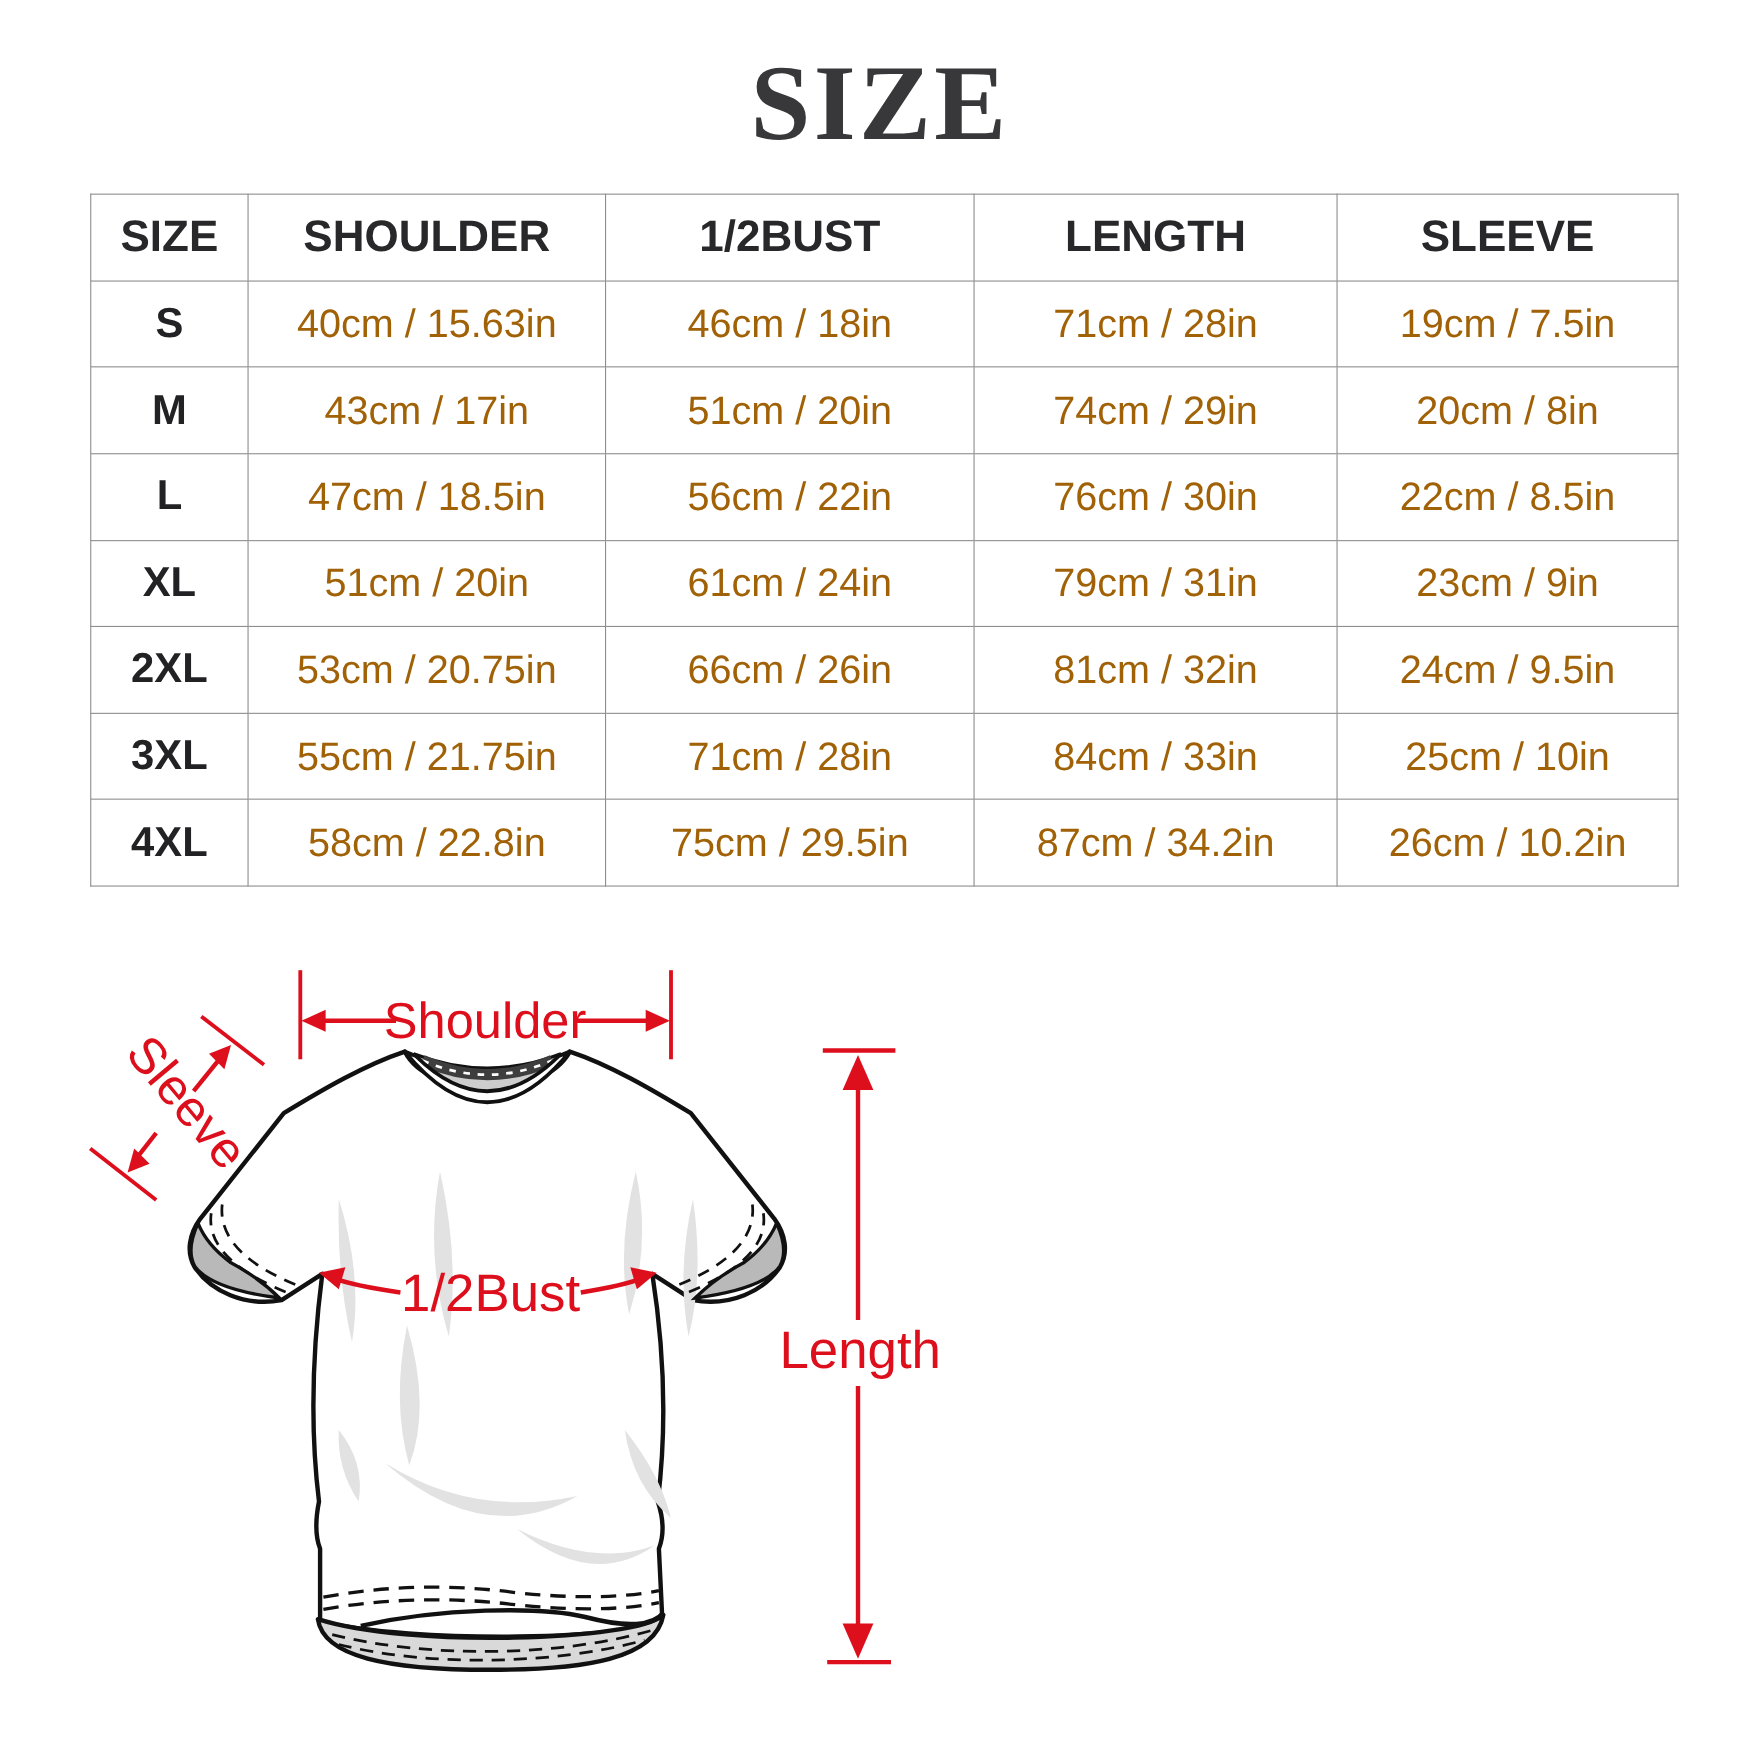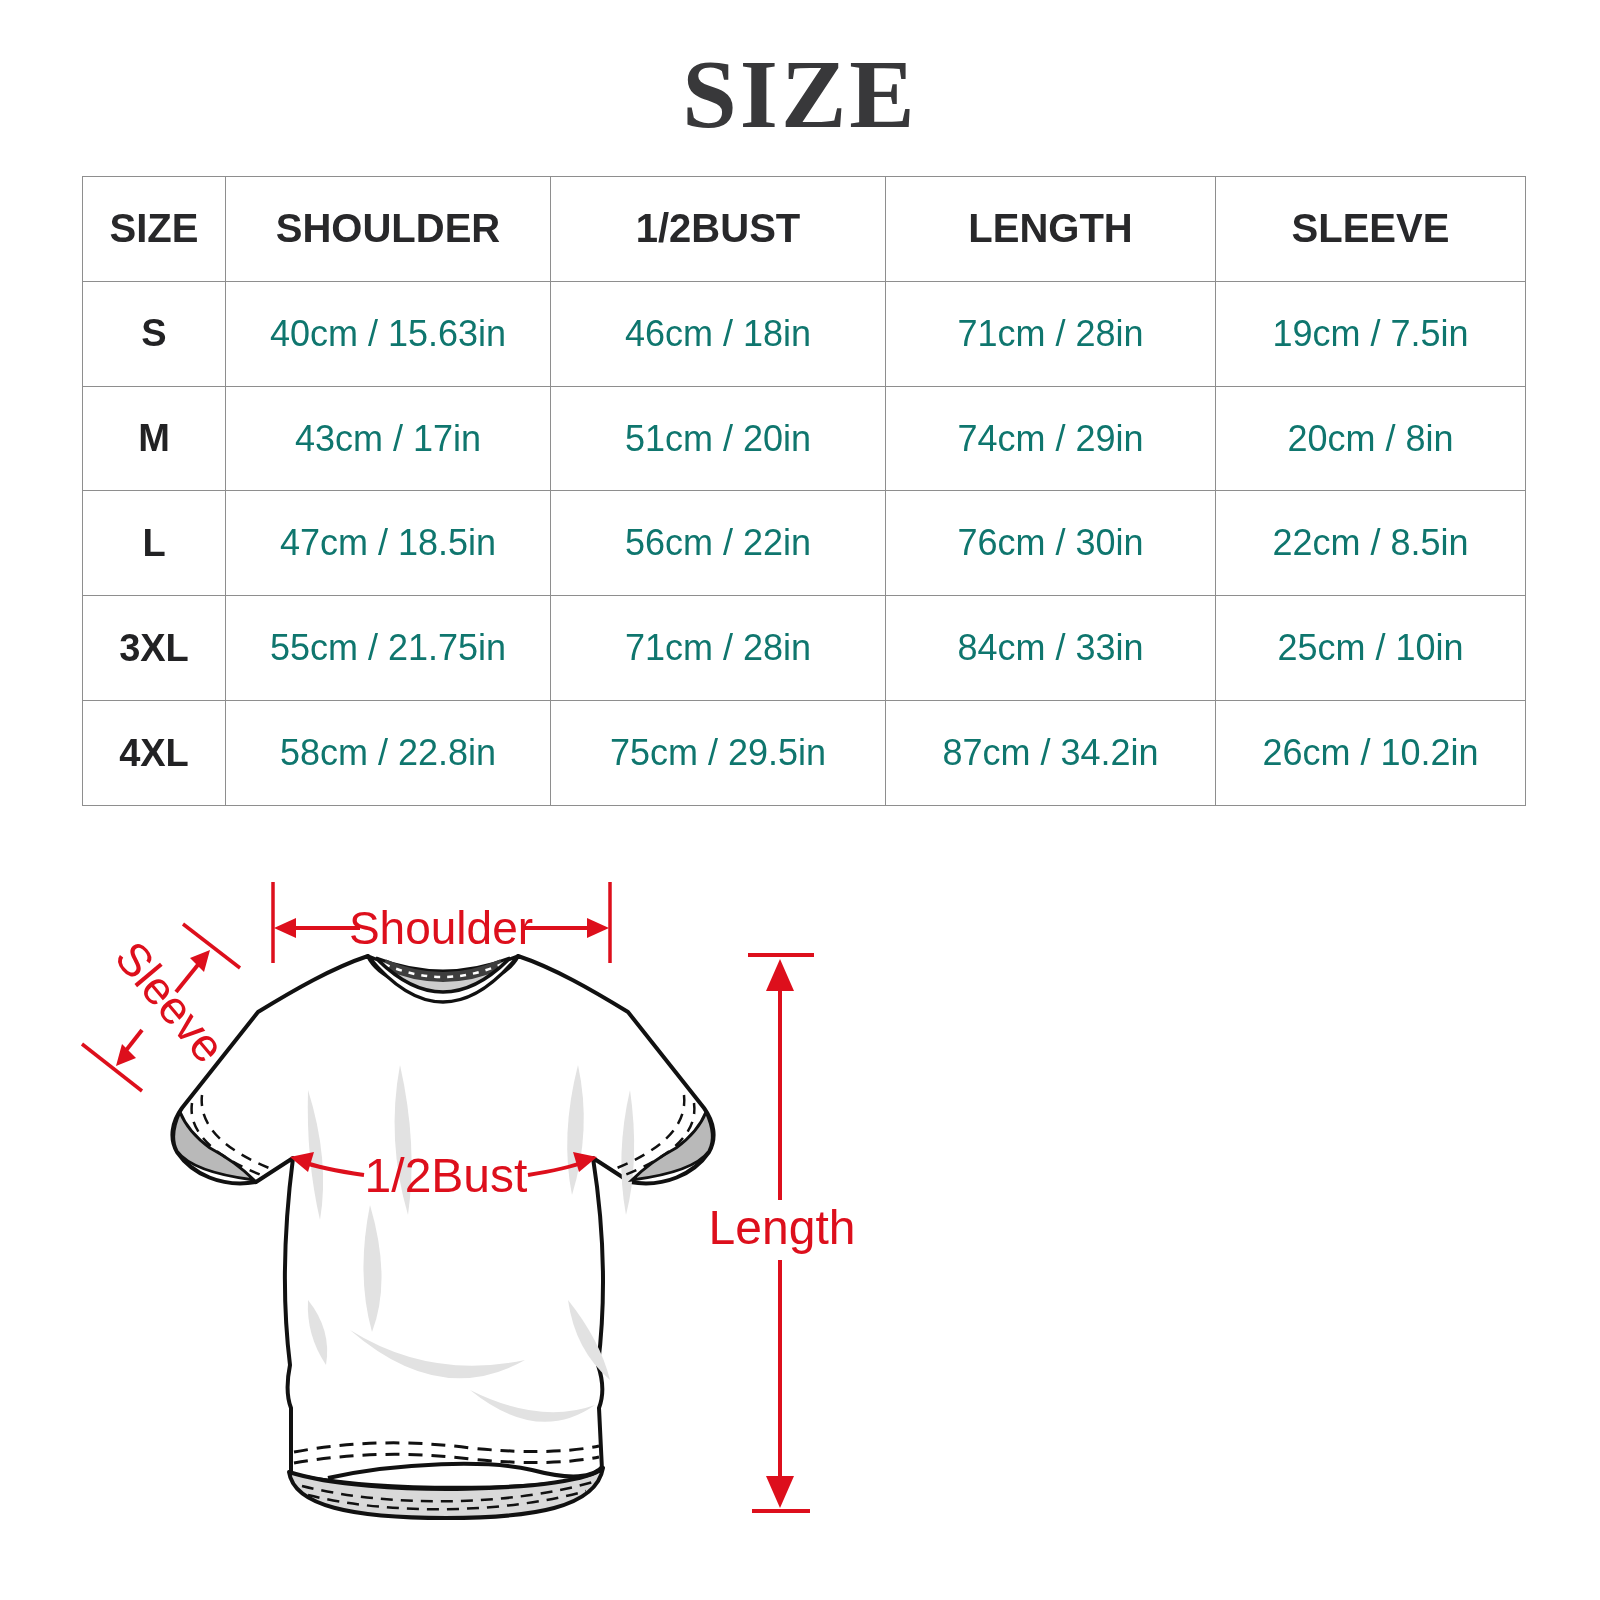--- a/index.html
+++ b/index.html
@@ -16,21 +16,21 @@
     position:absolute;left:82px;top:176px;width:1443px;height:630px;
     border-collapse:collapse;table-layout:fixed;
   }
   .size-table td,.size-table th{
     border:1px solid #8e8e8e;text-align:center;vertical-align:middle;
     padding:0;overflow:hidden;white-space:nowrap;
   }
   .size-table tr{height:70px;}
   .size-table th{font-size:40px;font-weight:700;color:#28282a;}
   .size-table td.rowlabel{font-size:38px;font-weight:700;color:#222224;}
-  .size-table td.val{font-size:36px;font-weight:400;color:#0f766e;}
+  .size-table td.val{font-size:36px;font-weight:400;color:#a16207;}
   .col-size{width:143px;}.col-a{width:325px;}.col-b{width:335px;}
   .col-c{width:330px;}.col-d{width:310px;}
   .diagram{position:absolute;left:70px;top:860px;width:800px;height:710px;}
   .note{
     position:absolute;left:885px;top:1056px;width:620px;
     font-size:45px;line-height:66px;color:#7b7b7b;
   }
   .note b{font-weight:700;color:#6f6f6f;}
 </style>
 </head>
@@ -69,20 +69,34 @@
       <td class="val">51cm / 20in</td>
       <td class="val">74cm / 29in</td>
       <td class="val">20cm / 8in</td>
     </tr>
     <tr>
       <td class="rowlabel">L</td>
       <td class="val">47cm / 18.5in</td>
       <td class="val">56cm / 22in</td>
       <td class="val">76cm / 30in</td>
       <td class="val">22cm / 8.5in</td>
+    </tr>
+    <tr>
+      <td class="rowlabel">XL</td>
+      <td class="val">51cm / 20in</td>
+      <td class="val">61cm / 24in</td>
+      <td class="val">79cm / 31in</td>
+      <td class="val">23cm / 9in</td>
+    </tr>
+    <tr>
+      <td class="rowlabel">2XL</td>
+      <td class="val">53cm / 20.75in</td>
+      <td class="val">66cm / 26in</td>
+      <td class="val">81cm / 32in</td>
+      <td class="val">24cm / 9.5in</td>
     </tr>
     <tr>
       <td class="rowlabel">3XL</td>
       <td class="val">55cm / 21.75in</td>
       <td class="val">71cm / 28in</td>
       <td class="val">84cm / 33in</td>
       <td class="val">25cm / 10in</td>
     </tr>
     <tr>
       <td class="rowlabel">4XL</td>

